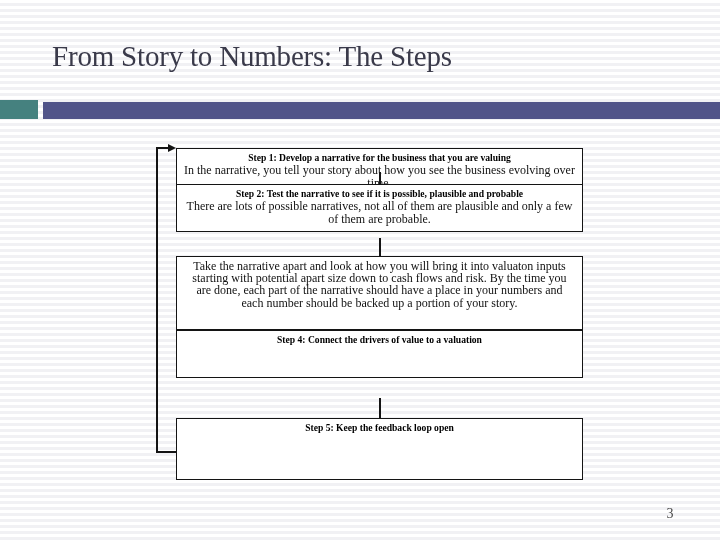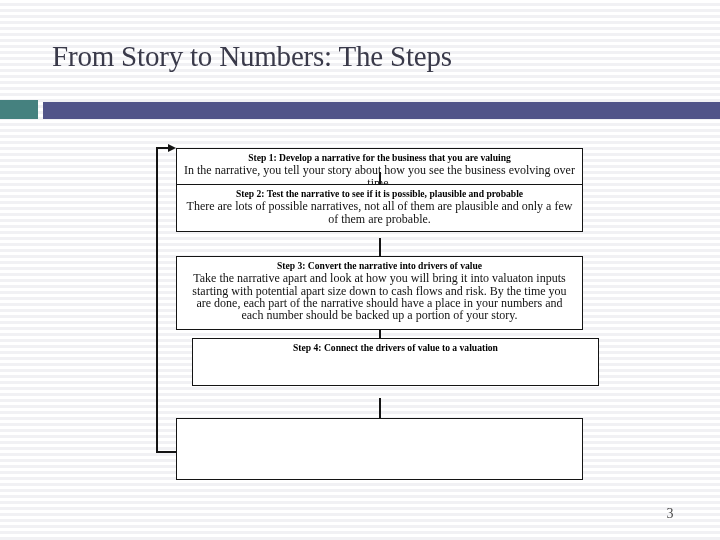--- a/index.html
+++ b/index.html
@@ -92,21 +92,21 @@
   .box .body {
     font-size: 12px;
     line-height: 12.2px;
     font-weight: normal;
     color: #111111;
   }
 
   #box-1 { top: 124px; height: 48px; margin-top: 24px; }
   #box-2 { top: 184px; height: 48px; }
   #box-3 { top: 256px; height: 74px; }
-  #box-4 { top: 338px; height: 48px; margin-left: 16px; }
+  #box-4 { top: 330px; height: 48px; }
   #box-5 { top: 418px; height: 62px; }
 
   
   .connector {
     position: absolute;
     left: 379px;
     width: 1.6px;
     background-color: #141414;
   }
   #conn-1-2 { top: 172px; height: 18px; }
@@ -182,33 +182,33 @@
     <div class="connector" id="conn-1-2"></div>
 
     <div class="box" id="box-2">
       <div class="head">Step 2: Test the narrative to see if it is possible, plausible and probable</div>
       <div class="body">There are lots of possible narratives, not all of them are plausible and only a few of them are probable.</div>
     </div>
 
     <div class="connector" id="conn-2-3"></div>
 
     <div class="box" id="box-3">
-      <div class="head">Step 3: Convert the narrative into drivers of value</div>
       <div class="body">Take the narrative apart and look at how you will bring it into valuaton inputs starting with potential apart size down to cash flows and risk. By the time you are done, each part of the narrative should have a place in your numbers and each number should be backed up a portion of your story.</div>
     </div>
 
     <div class="connector" id="conn-3-4"></div>
 
     <div class="box" id="box-4">
       <div class="head">Step 4: Connect the drivers of value to a valuation</div>
     </div>
 
     <div class="connector" id="conn-4-5"></div>
 
     <div class="box" id="box-5">
+      <div class="head">Step 5: Keep the feedback loop open</div>
     </div>
 
     <div id="loop-bottom"></div>
     <div id="loop-vertical"></div>
     <div id="loop-top"></div>
     <div id="loop-arrowhead"></div>
 
   </div>
 
   <div id="page-number">3</div>

